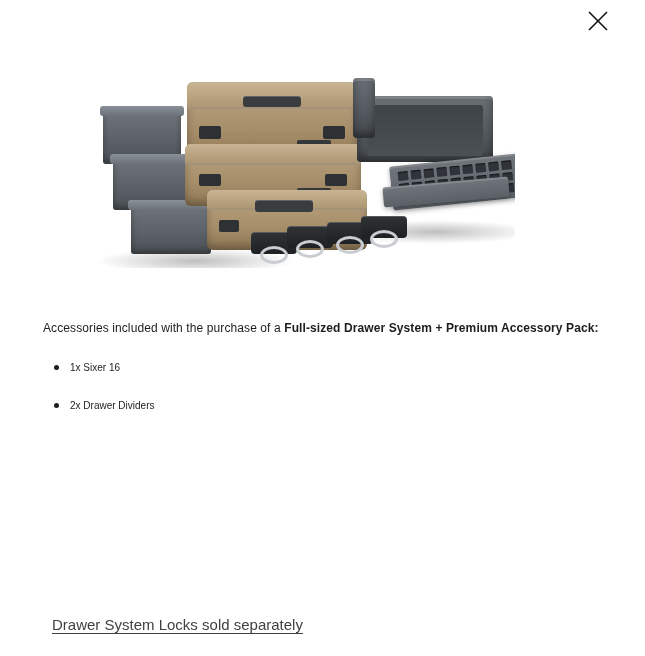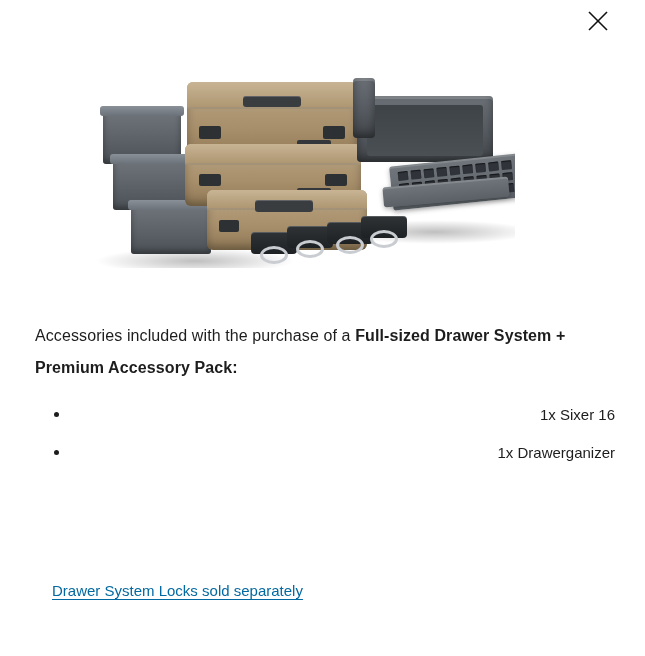--- a/index.html
+++ b/index.html
@@ -140,53 +140,52 @@
 
   
   #body-copy {
     position: absolute;
     left: 35px;
     top: 320px;
     width: 580px;
     color: #1d1d1d;
   }
   #intro {
-    font-size: 16px;
-    line-height: 32px;
-    margin: 0 0 12px 0;
+    font-size: 12px;
+    line-height: 17px;
+    margin: 0 0 12px 8px;
     letter-spacing: .1px;
   }
   #intro .bold { font-weight: 700; }
   ul#accessory-list {
     margin: 0;
     padding-left: 19px;
     list-style: none;
   }
   ul#accessory-list li {
-    font-size: 15px;
+    font-size: 10px;
     line-height: 22px;
     padding: 8px 0 8px 16px;
     position: relative;
-    text-align: right;
   }
   ul#accessory-list li::before {
     content: "";
     position: absolute;
     left: 0; top: 16px;
     width: 5px; height: 5px;
     border-radius: 50%;
     background: #1d1d1d;
   }
   #locks-note {
     position: absolute;
     left: 52px;
-    top: 580px;
+    top: 614px;
     font-size: 15px;
     line-height: 22px;
-    color: #0369a1;
+    color: #404040;
     text-underline-offset: 3px;
     cursor: pointer;
   }
 </style>
 </head>
 <body>
 
 <div id="modal">
 
   <button id="close-btn" aria-label="Close">
@@ -290,19 +289,19 @@
       </div>
 
     </div>
   </div>
 
   <div id="body-copy">
     <p id="intro"><span>Accessories included with the purchase of a </span><span class="bold">Full-sized Drawer System + Premium Accessory Pack:</span></p>
 
     <ul id="accessory-list">
       <li>1x Sixer 16</li>
-      <li>1x Drawerganizer</li>
+      <li>2x Drawer Dividers</li>
     </ul>
   </div>
 
   <a id="locks-note" href="#">Drawer System Locks sold separately</a>
 
 </div>
 
 </body></html>

